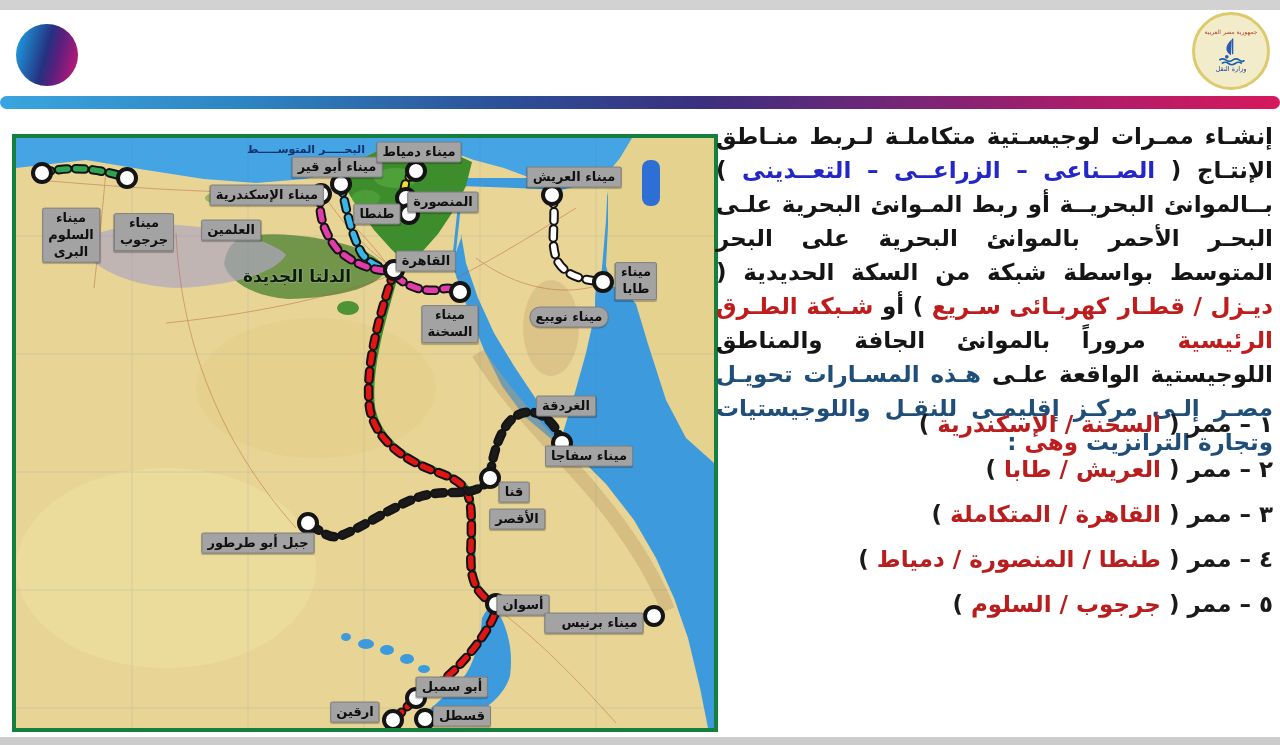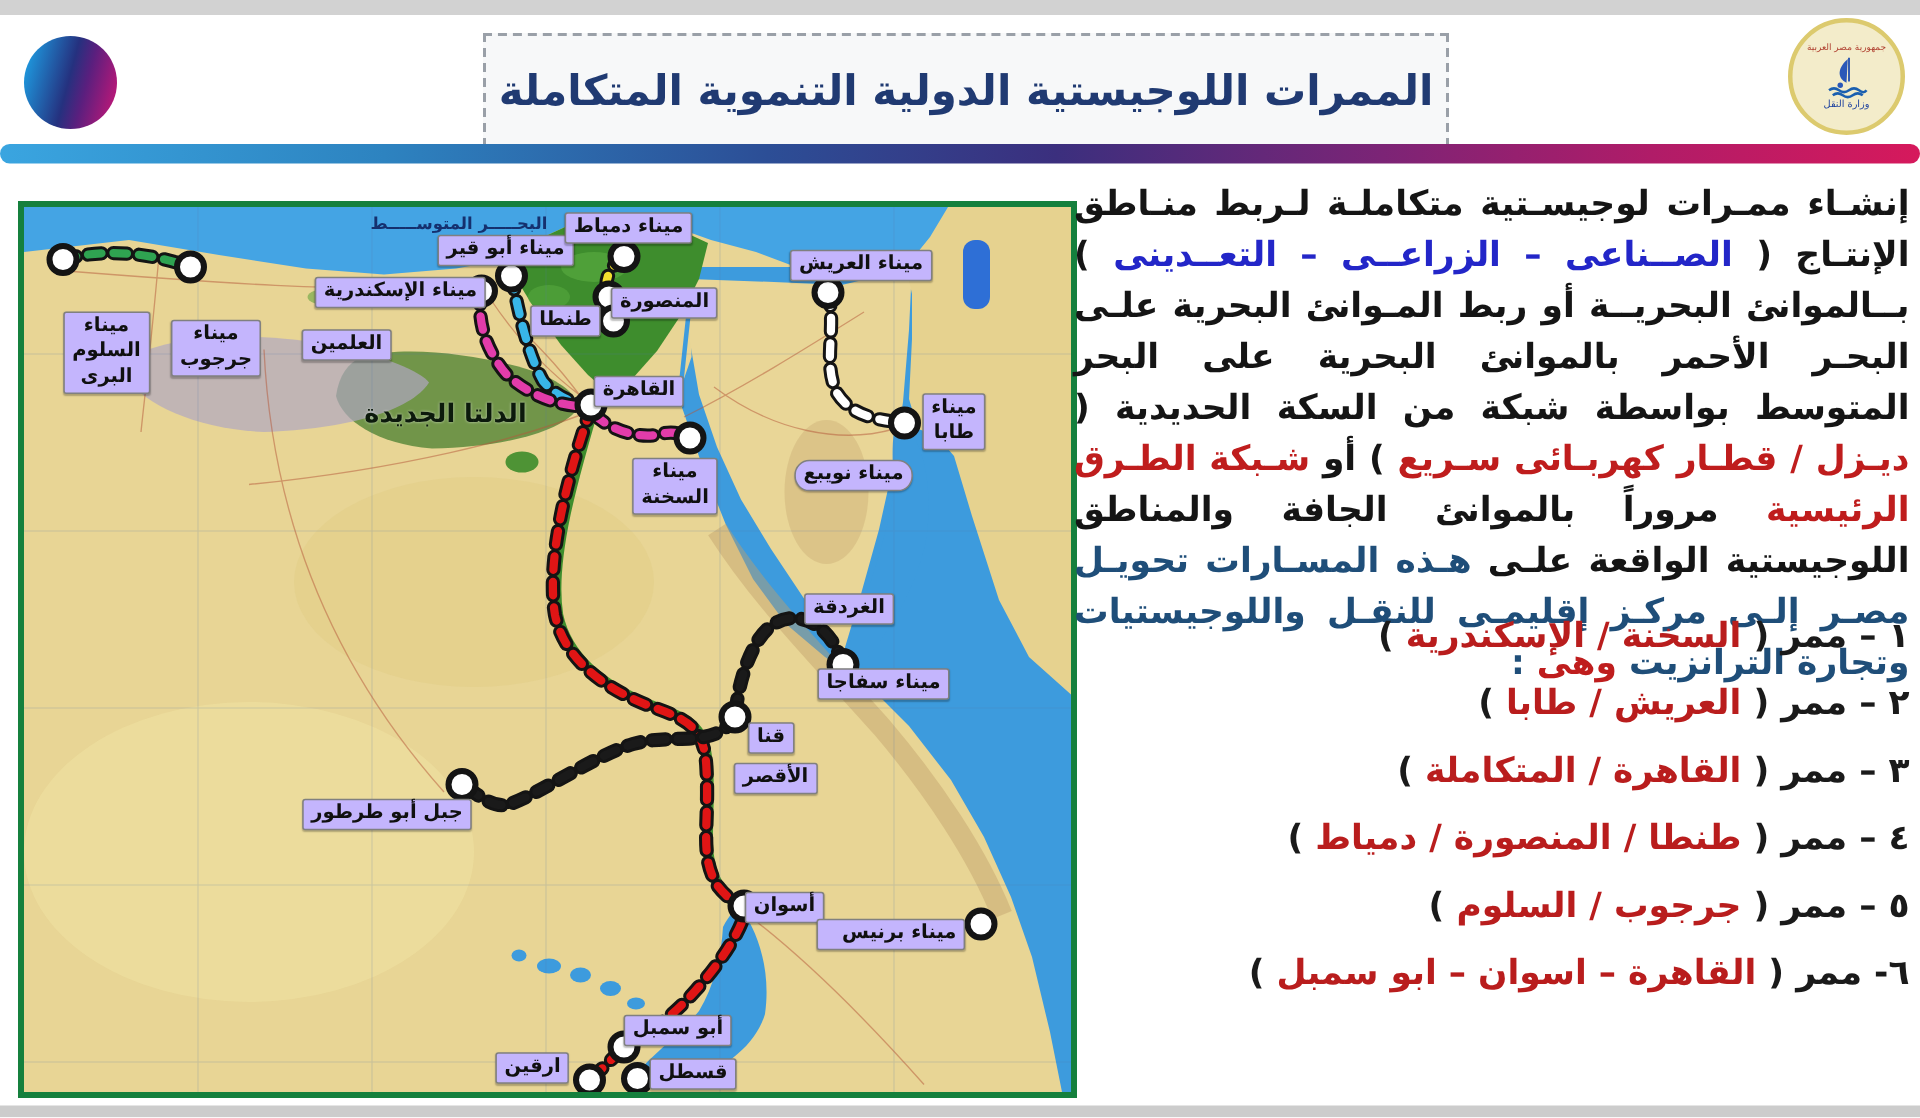--- a/index.html
+++ b/index.html
@@ -22,21 +22,21 @@
   .logo-art{width:34px;height:30px;}
   .logo-min-text{font-size:6.5px;color:#1a3f9e;direction:rtl;line-height:1;}
 
   .grad-bar{position:absolute;left:0;top:96px;width:1280px;height:13px;border-radius:8px;
     background:linear-gradient(90deg,#3aa5e0 0%,#2d83c0 20%,#2c4e96 40%,#3b2f7e 55%,#7c2476 72%,#b01c68 86%,#d6195c 100%);}
 
   .map-frame{position:absolute;left:12px;top:118px;width:698px;height:590px;border:4px solid #15803d;
     box-sizing:content-box;background:#e8d595;margin-top:16px;}
   .map-frame svg{position:absolute;left:0;top:0;}
   .label-layer{position:absolute;left:0;top:0;width:698px;height:590px;}
-  .port-label{position:absolute;transform:translate(-50%,-50%);background:#c4b5fd;border:1px solid #808080;
+  .port-label{position:absolute;transform:translate(-50%,-50%);background:#a3a3a3;border:1px solid #808080;
     border-radius:2px;padding:1px 5px;font-size:13px;font-weight:bold;color:#101010;text-align:center;
     direction:rtl;white-space:pre-line;line-height:1.3;box-shadow:0 1px 1px rgba(0,0,0,.25);}
   .sea-label{position:absolute;transform:translate(-50%,-50%);font-size:11px;font-weight:bold;color:#15306e;
     direction:rtl;letter-spacing:1px;white-space:nowrap;}
   .delta-label{position:absolute;transform:translate(-50%,-50%);font-size:17px;font-weight:bold;color:#0c1a0c;
     direction:rtl;white-space:nowrap;text-shadow:0 0 2px rgba(255,255,255,.6);}
 
   .intro{position:absolute;left:716px;top:119px;width:557px;direction:rtl;text-align:justify;
     text-align-last:right;font-size:23px;font-weight:bold;line-height:34px;color:#151515;}
   .seg.dark{color:#151515;} .seg.blue{color:#2326c8;} .seg.red{color:#bf1d1d;} .seg.navy{color:#1f4e79;}
@@ -51,23 +51,20 @@
 </style>
 </head>
 <body>
 
 <div class="slide">
   <div class="edge-top"></div>
   <div class="edge-bottom"></div>
 
   <div class="brand-circle"></div>
 
-  <div class="title-box">
-    <h1 class="title">الممرات اللوجيستية الدولية التنموية المتكاملة</h1>
-  </div>
 
   <div class="ministry-logo">
     <span class="arc-text">جمهورية مصر العربية</span>
     <svg class="logo-art" viewBox="0 0 40 36">
       <path d="M22,3 L22,22" stroke="#2553b0" stroke-width="1.5" fill="none"></path>
       <path d="M21,4 C13,11 12,19 20,23 Z" fill="#2a58b8"></path>
       <circle cx="15" cy="25" r="2.2" fill="#2a58b8"></circle>
       <path d="M6,29 Q10,26 14,29 T22,29 T30,29 T36,29" stroke="#1a5fb0" stroke-width="2" fill="none"></path>
       <path d="M9,33 Q13,30 17,33 T25,33 T33,33" stroke="#1a5fb0" stroke-width="2" fill="none"></path>
     </svg>
@@ -240,15 +237,14 @@
       </div>
   </div>
 
   <div class="intro"><span class="seg dark">إنشـاء ممـرات لوجيسـتية متكاملـة لـربط منـاطق الإنتـاج ( </span><span class="seg blue">الصــناعى – الزراعــى – التعــدينى</span><span class="seg dark"> ) بــالموانئ البحريــة أو ربط المـوانئ البحرية علـى البحـر الأحمر بالموانئ البحرية على البحر المتوسط بواسطة شبكة من السكة الحديدية ( </span><span class="seg red">ديـزل / قطـار كهربـائى سـريع</span><span class="seg dark"> ) أو </span><span class="seg red">شـبكة الطـرق الرئيسية</span><span class="seg dark"> مروراً بالموانئ الجافة والمناطق اللوجيستية الواقعة علـى </span><span class="seg navy">هـذه المسـارات تحويـل مصـر إلـى مركـز إقليمـى للنقـل واللوجيستيات وتجارة الترانزيت </span><span class="seg red">وهى</span><span class="seg navy"> :</span></div>
   <div class="corridors">
       <div class="corridor-item"><span class="c-dark">١ – ممر ( </span><span class="c-red">السخنة / الإسكندرية</span><span class="c-dark"> )</span></div>
       <div class="corridor-item"><span class="c-dark">٢ – ممر ( </span><span class="c-red">العريش / طابا</span><span class="c-dark"> )</span></div>
       <div class="corridor-item"><span class="c-dark">٣ – ممر ( </span><span class="c-red">القاهرة / المتكاملة</span><span class="c-dark"> )</span></div>
       <div class="corridor-item"><span class="c-dark">٤ – ممر ( </span><span class="c-red">طنطا / المنصورة / دمياط</span><span class="c-dark"> )</span></div>
       <div class="corridor-item"><span class="c-dark">٥ – ممر ( </span><span class="c-red">جرجوب / السلوم</span><span class="c-dark"> )</span></div>
-      <div class="corridor-item"><span class="c-dark">٦- ممر ( </span><span class="c-red">القاهرة – اسوان – ابو سمبل</span><span class="c-dark"> )</span></div>
     </div>
 </div>
 
 </body></html>

